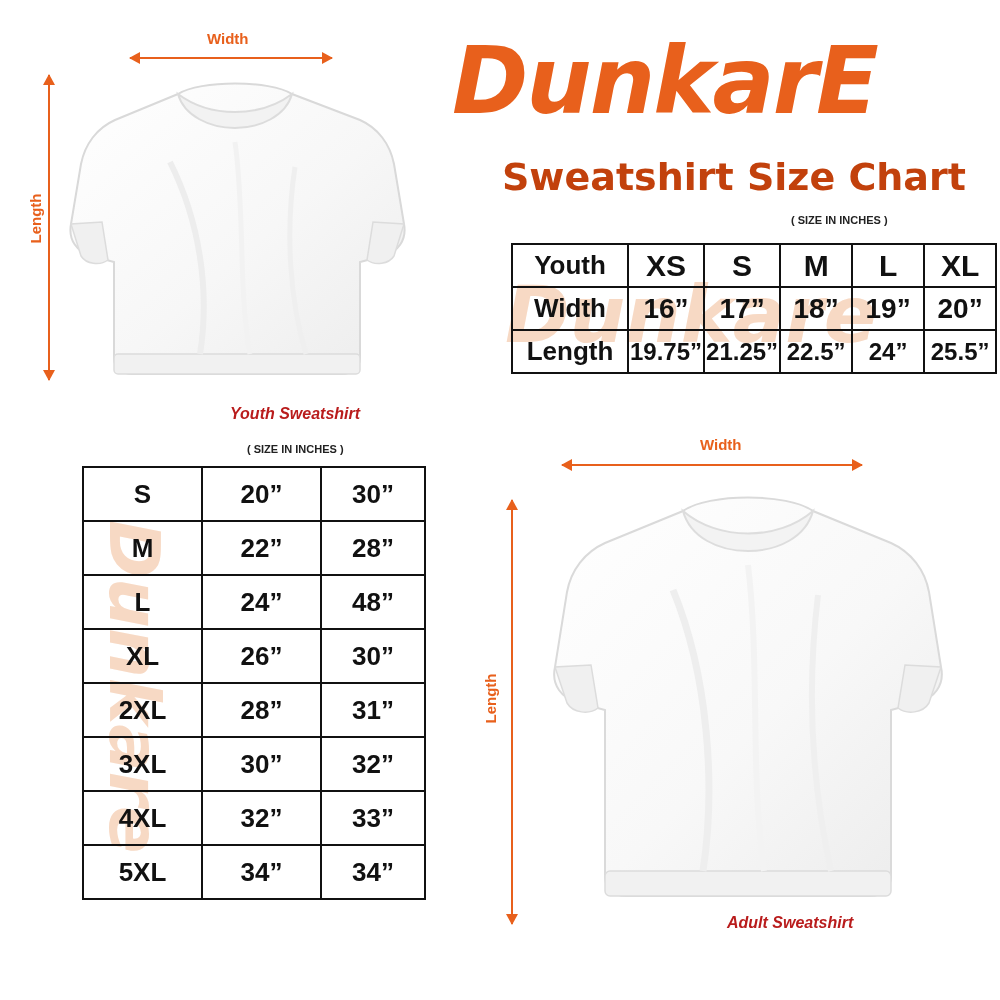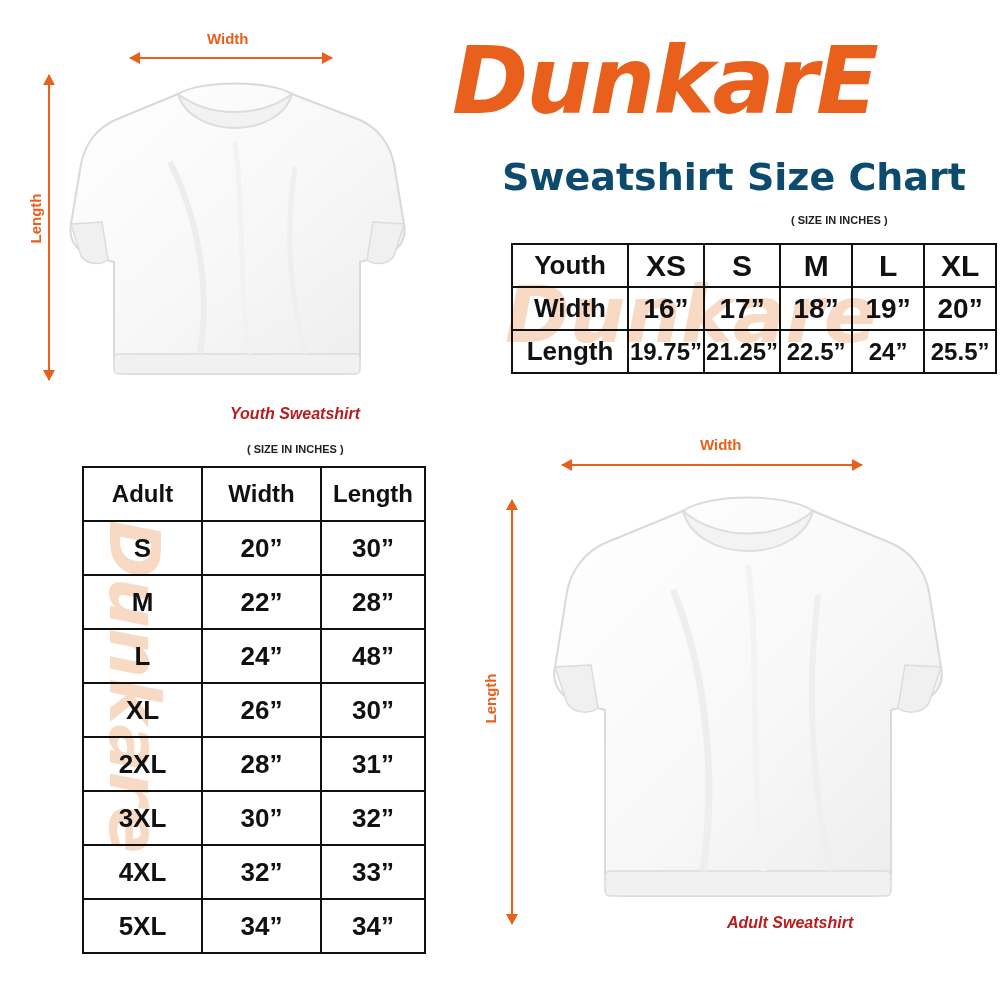--- a/index.html
+++ b/index.html
@@ -52,21 +52,21 @@
     color:#E8601C;
     font-family:"DejaVu Sans", sans-serif;
     font-weight:bold;
     font-style:italic;
     font-size:92px;
     letter-spacing:-2px;
     white-space:nowrap;
   }
   .brand-sub{
     position:absolute;
-    font-size:38px;font-weight:bold;color:#0c4a6e;white-space:nowrap;
+    font-size:38px;font-weight:bold;color:#c2410c;white-space:nowrap;
     font-family:"DejaVu Sans", sans-serif;
   }
   .units{
     position:absolute;font-size:11px;font-weight:bold;color:#222;white-space:nowrap;
   }
 
   
   .watermark{
     position:absolute;
     color:#f7d9c4;
@@ -181,25 +181,20 @@
         <td class="vallen">24”</td>
         <td class="vallen">25.5”</td>
       </tr>
     </tbody>
   </table>
 
   <div class="units" style="left:247px;top:443px;">( SIZE IN INCHES )</div>
 
   <table id="adult-table">
     <tbody>
-      <tr>
-        <td class="c0 hdr">Adult</td>
-        <td class="c1 hdr">Width</td>
-        <td class="c2 hdr">Length</td>
-      </tr>
       <tr>
         <td class="c0">S</td>
         <td class="c1">20”</td>
         <td class="c2">30”</td>
       </tr>
       <tr>
         <td class="c0">M</td>
         <td class="c1">22”</td>
         <td class="c2">28”</td>
       </tr>

